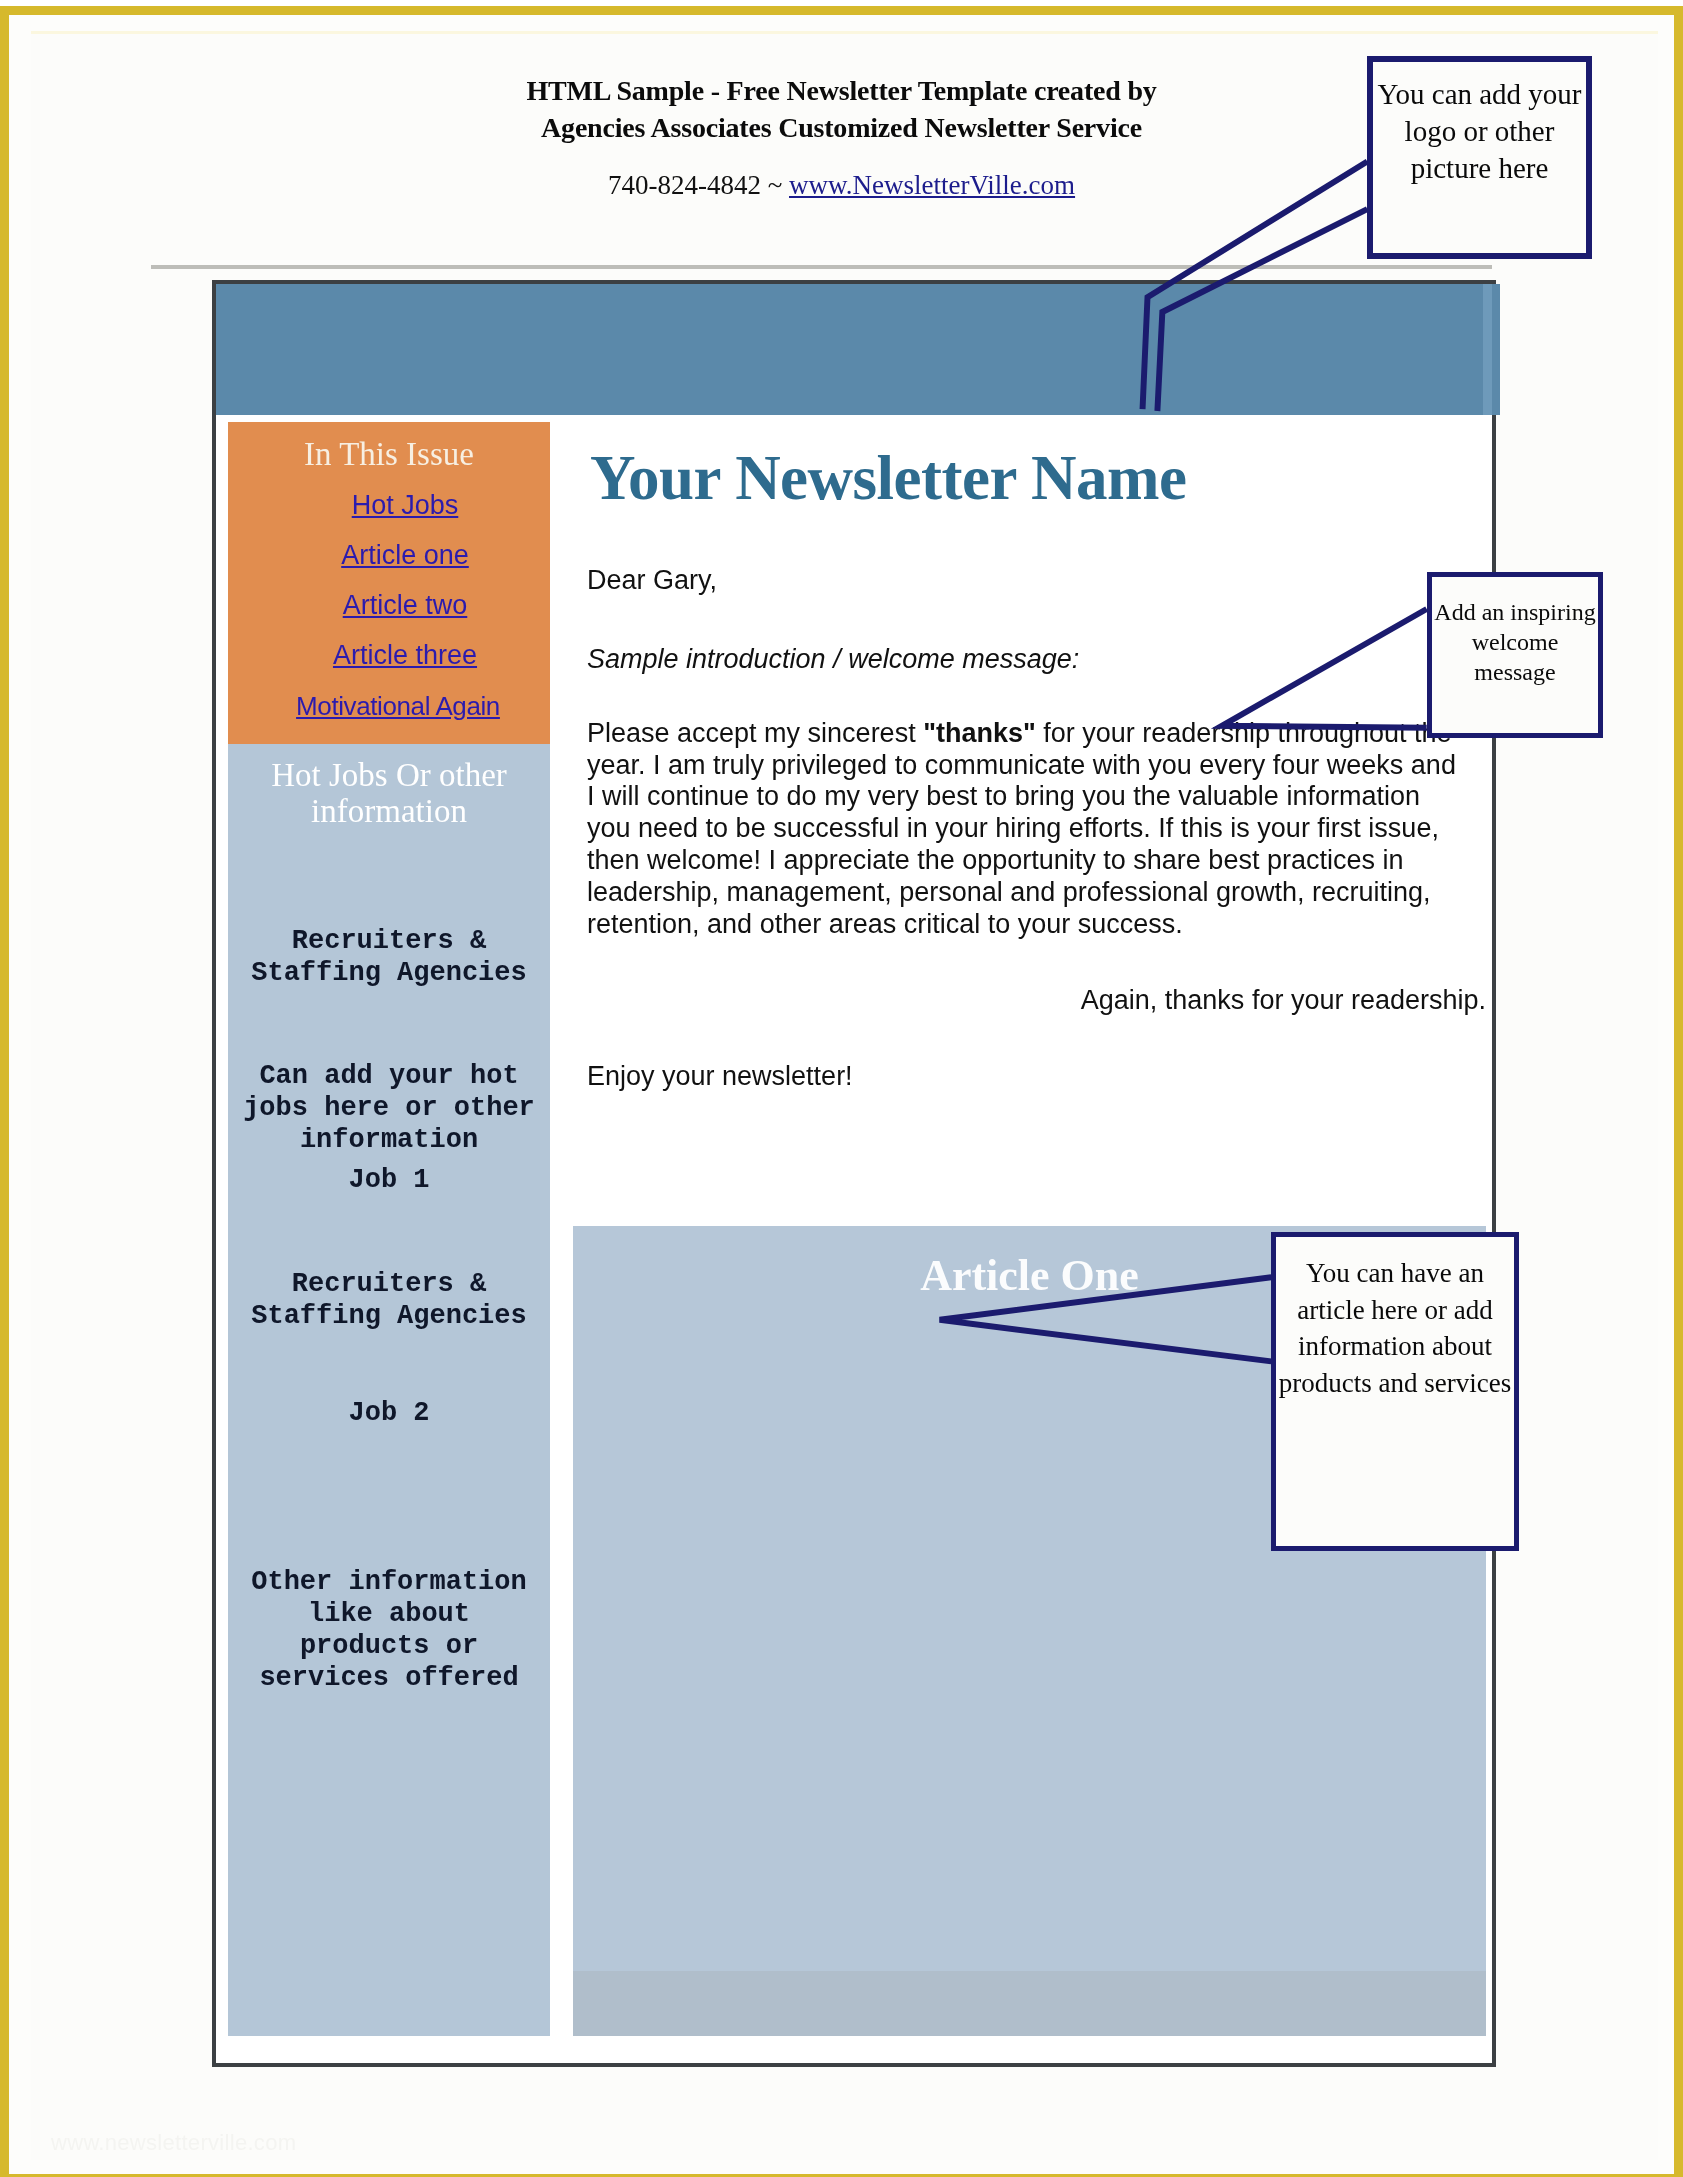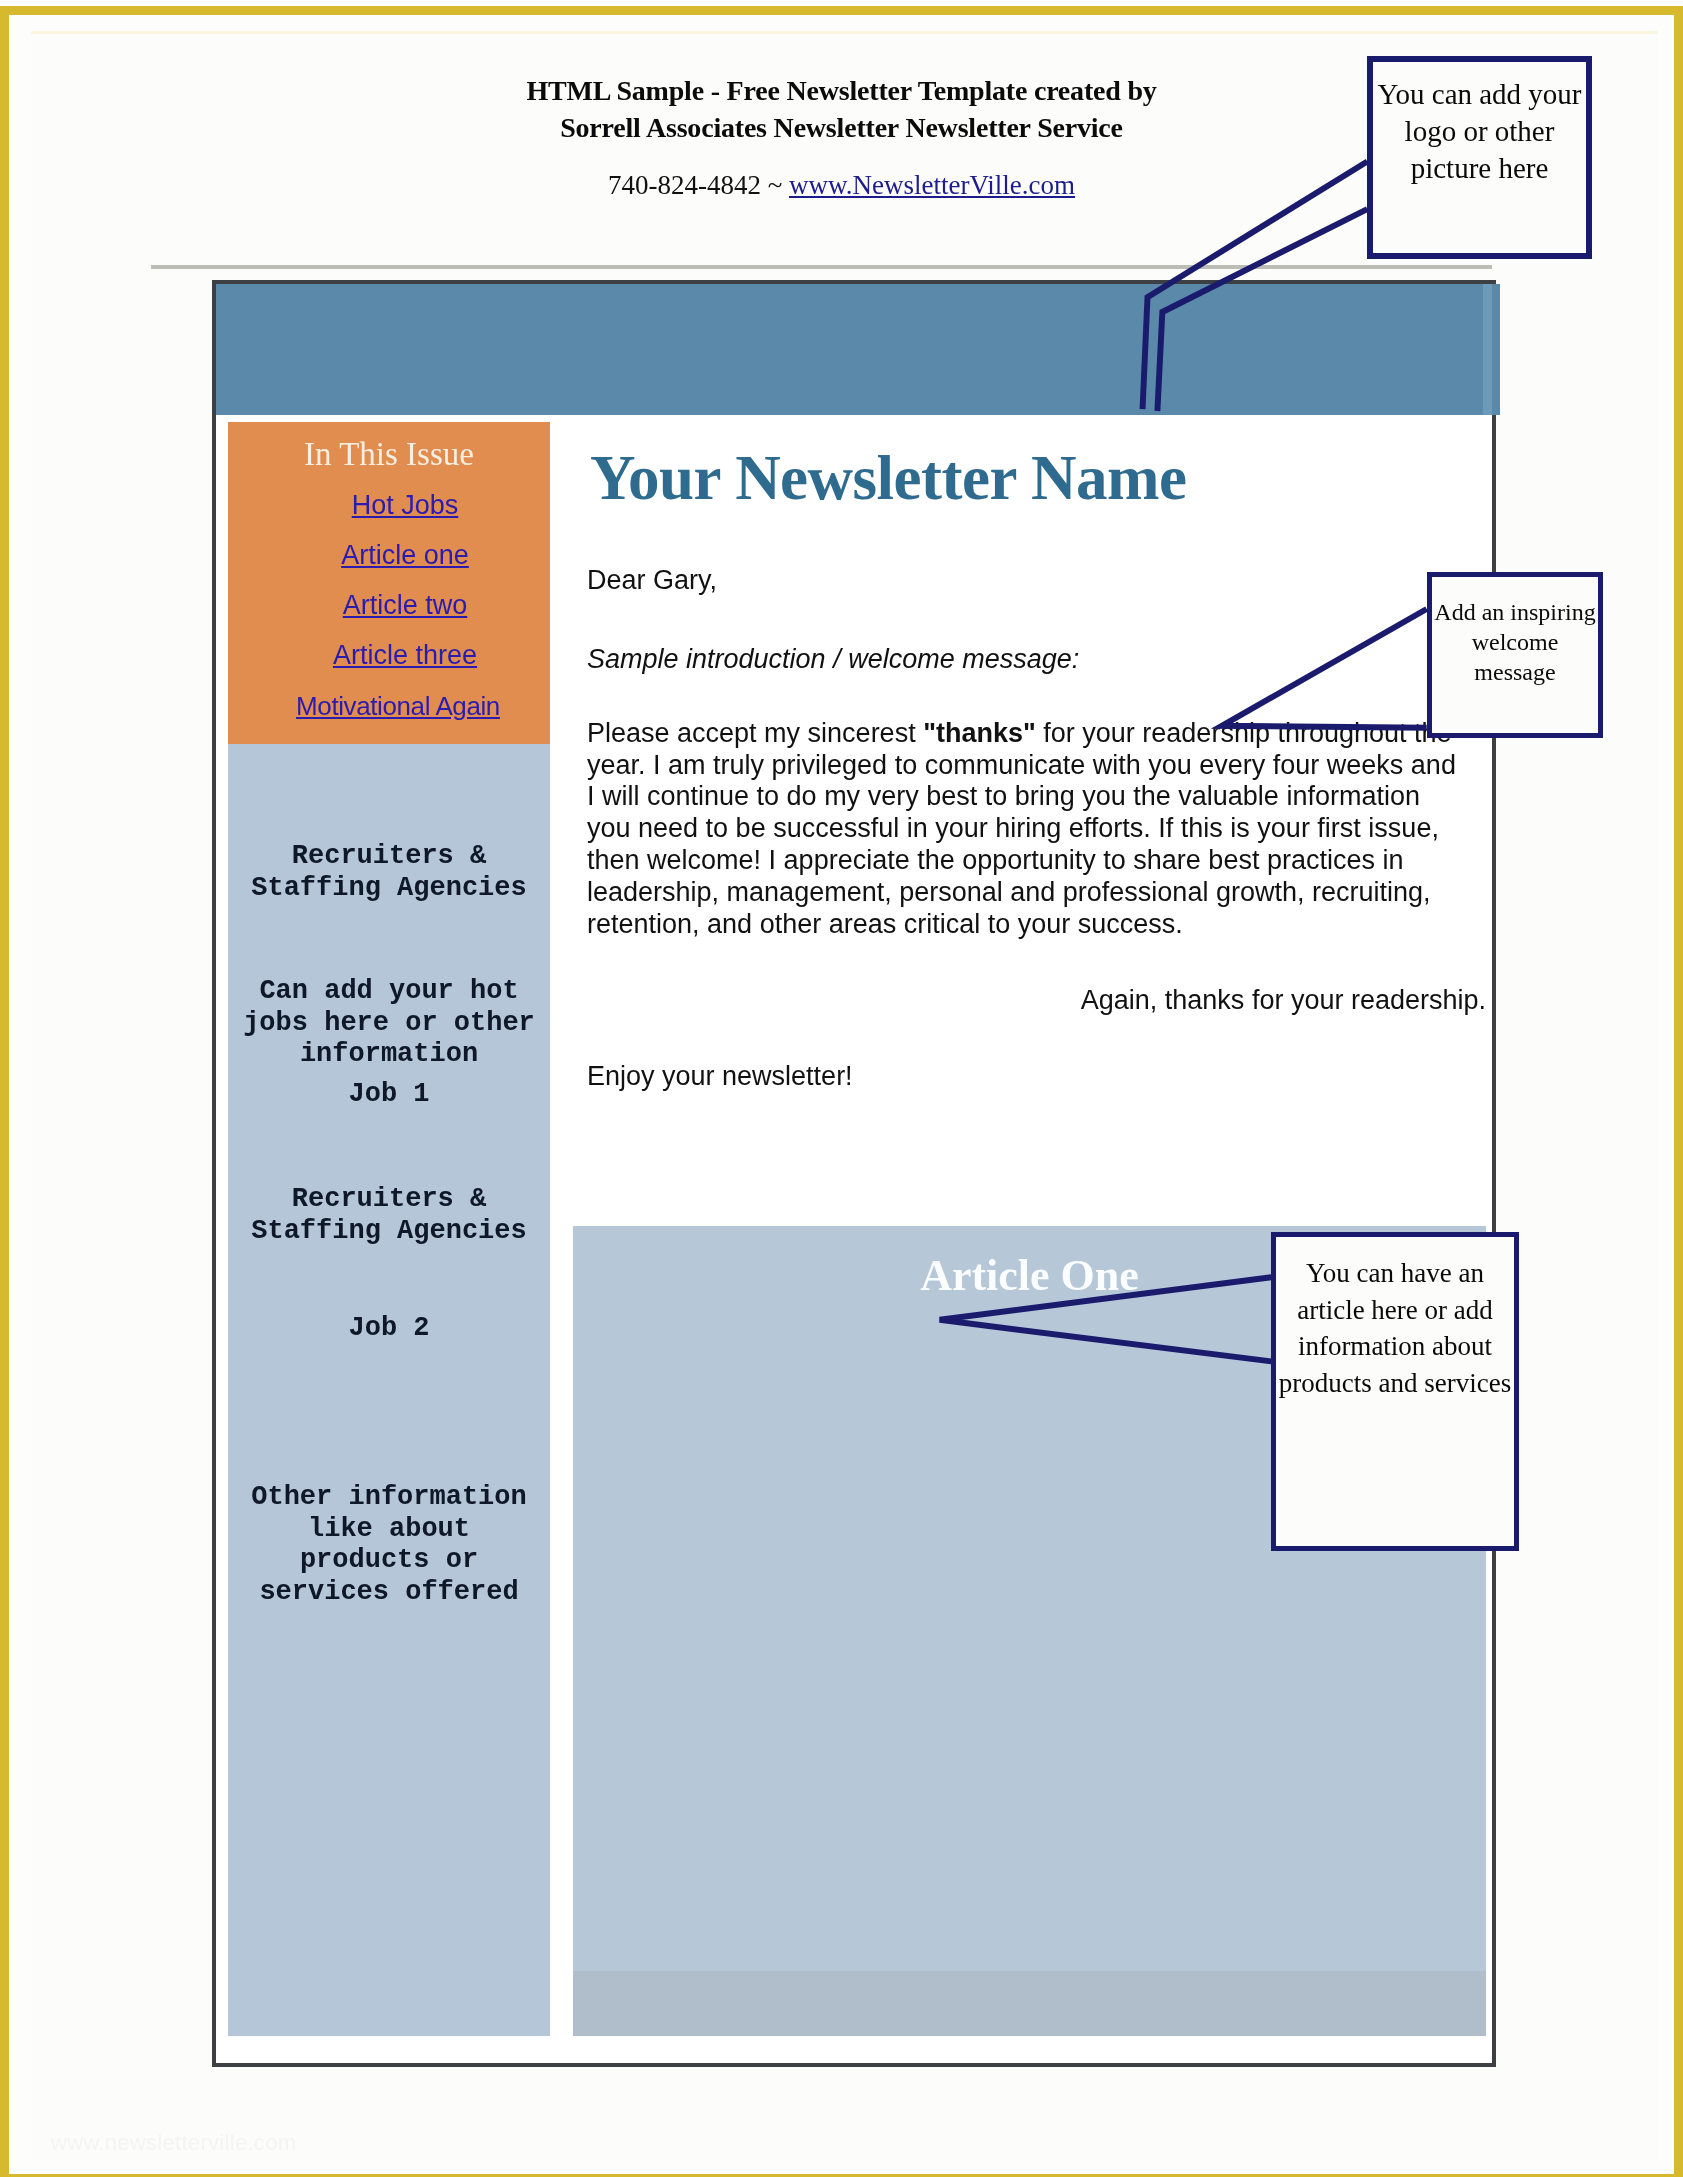--- a/index.html
+++ b/index.html
@@ -232,21 +232,21 @@
   }
 </style>
 </head>
 <body>
 
 <div id="page-frame">
   <div id="page-inner"></div>
 
   <div id="masthead">
     <div class="mast-line">HTML Sample - Free Newsletter Template created by</div>
-    <div class="mast-line">Sorrell Associates Newsletter Newsletter Service</div>
+    <div class="mast-line">Agencies Associates Customized Newsletter Service</div>
     <div id="mast-phone">
       <span>740-824-4842 ~ </span><span class="url">www.NewsletterVille.com</span>
     </div>
   </div>
   <div id="mast-rule"></div>
 
   <div id="news-frame">
 
     <div id="top-band">
       <div id="top-band-edge"></div>
@@ -258,20 +258,21 @@
         <div id="in-this-issue">In This Issue</div>
         <a class="nav-link" href="#">Hot Jobs</a>
         <a class="nav-link" href="#">Article one</a>
         <a class="nav-link" href="#">Article two</a>
         <a class="nav-link" href="#">Article three</a>
         <a class="nav-link wide" href="#">Motivational Again</a>
         <span class="nav-link about">About Us</span>
       </div>
 
       <div id="sidebar-blue">
+        <div id="hot-jobs-head">Hot Jobs Or other information</div>
         <div class="side-block sb-1">Recruiters &amp; Staffing Agencies</div>
         <div class="side-block sb-2">Can add your hot jobs here or other information</div>
         <div class="side-block sb-3">Job 1</div>
         <div class="side-block sb-4">Recruiters &amp; Staffing Agencies</div>
         <div class="side-block sb-5">Job 2</div>
         <div class="side-block sb-6">Other information like about products or services offered</div>
       </div>
     </div>
 
     <div id="content">

